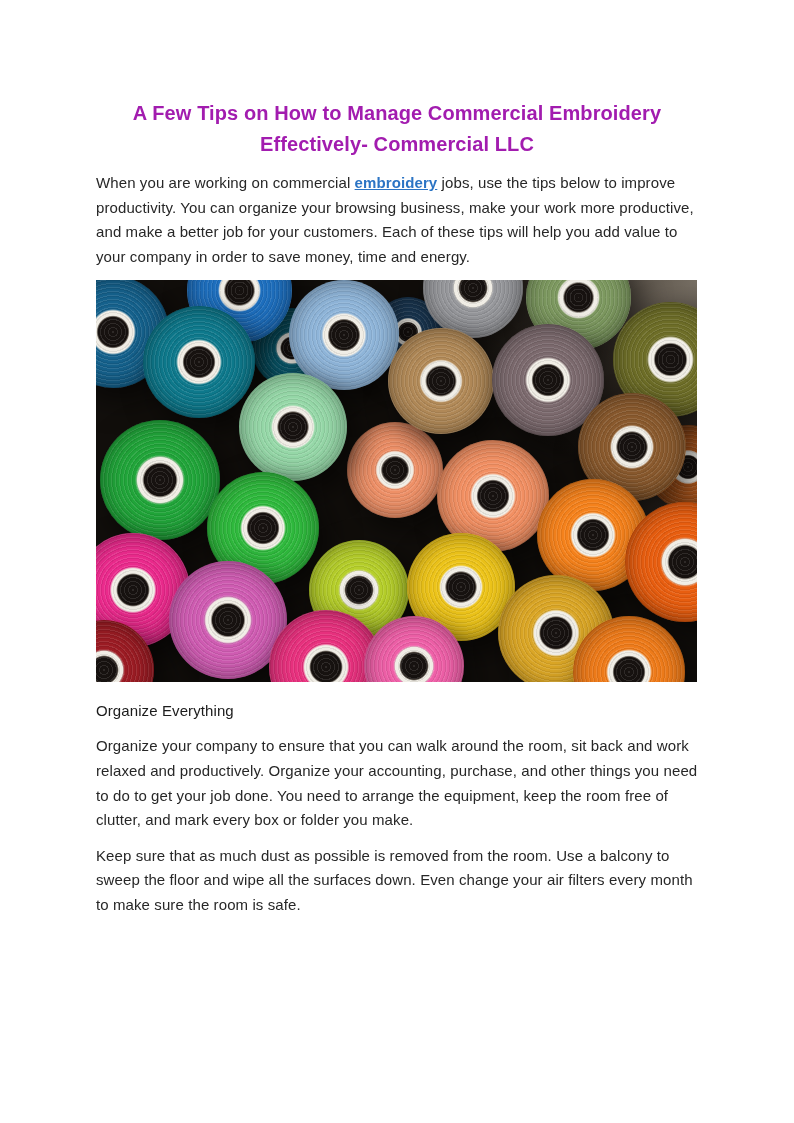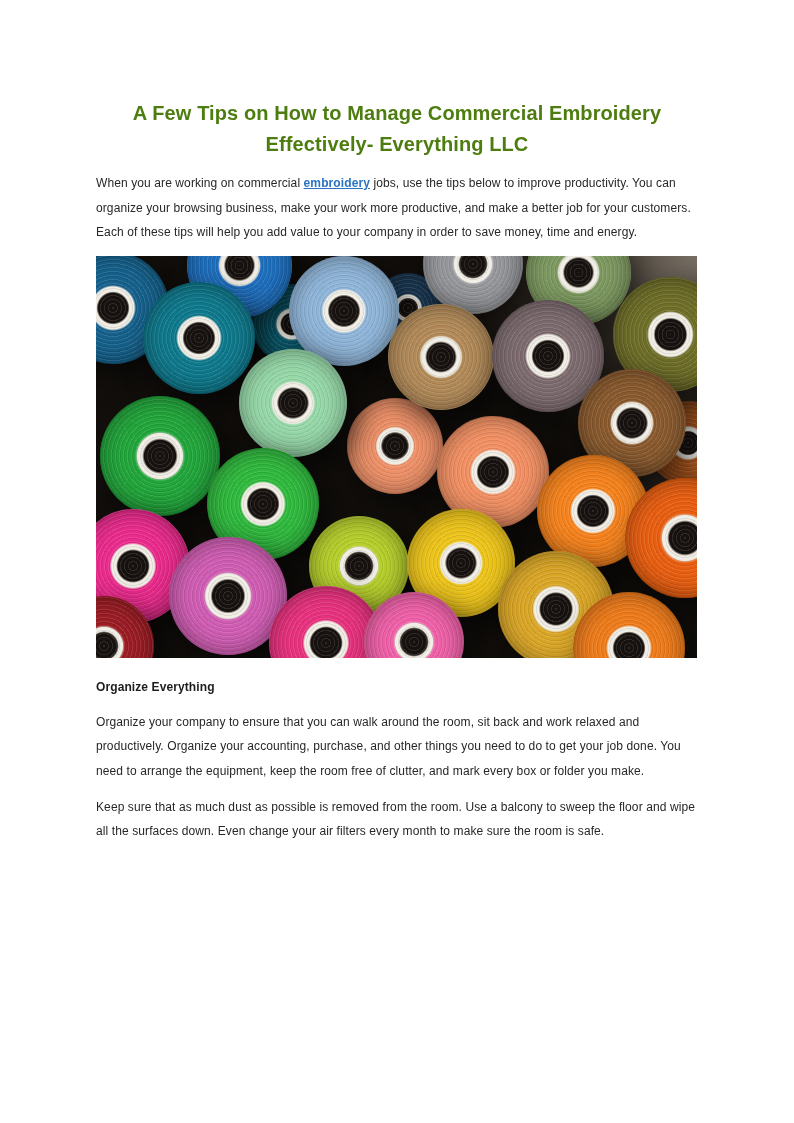--- a/index.html
+++ b/index.html
@@ -16,40 +16,40 @@
     left:96px;top:0;
     width:602px;
     padding-top:98px;
   }
   .doc-title{
     margin:0;
     font-size:20px;
     line-height:31px;
     font-weight:700;
     text-align:center;
-    color:#4d7c0f;
+    color:#a21caf;
     letter-spacing:.1px;
   }
   .para{
     margin:11px 0 0 0;
-    font-size:12px;
+    font-size:15px;
     line-height:24.6px;
     letter-spacing:.1px;
     color:#272727;
   }
   .doc-link{
     font-weight:700;
     text-decoration:underline;
     cursor:pointer;
   }
   .section-heading{
     margin:17px 0 0 0;
-    font-size:12px;
+    font-size:15px;
     line-height:24px;
-    font-weight:700;
+    font-weight:400;
     color:#1c1c1c;
     letter-spacing:.1px;
   }
   .photo{
     position:relative;
     margin-top:11px;
     width:601px;height:402px;
     overflow:hidden;
     background-color:#120f0c;
     background-image:
@@ -75,21 +75,21 @@
   }
 </style>
 </head>
 <body>
 
 <div class="page">
   <div class="content">
 
     <h1 class="doc-title">
       <span>A Few Tips on How to Manage Commercial Embroidery</span><br>
-      <span>Effectively- Everything LLC</span>
+      <span>Effectively- Commercial LLC</span>
     </h1>
 
     <p class="para"><span>When you are working on commercial </span><a class="doc-link" style="color: rgb(43, 116, 196);">embroidery</a><span> jobs, use the tips below to improve productivity. You can organize your browsing business, make your work more productive, and make a better job for your customers. Each of these tips will help you add value to your company in order to save money, time and energy.</span></p>
 
     <div class="photo" style="background-color: rgb(18, 15, 12);">
         <div class="spool" style="left: 156px; top: 28px; width: 80px; height: 80px; --c: #0c5f73;"></div>
         <div class="spool" style="left: 277px; top: 17px; width: 70px; height: 70px; --c: #1e3d5a;"></div>
         <div class="spool" style="left: 251px; top: 142px; width: 96px; height: 96px; --c: #ef9168;"></div>
         <div class="spool" style="left: 550px; top: 145px; width: 84px; height: 84px; --c: #b35a1e;"></div>
         <div class="spool" style="left: -39px; top: -4px; width: 112px; height: 112px; --c: #15618c;"></div>

